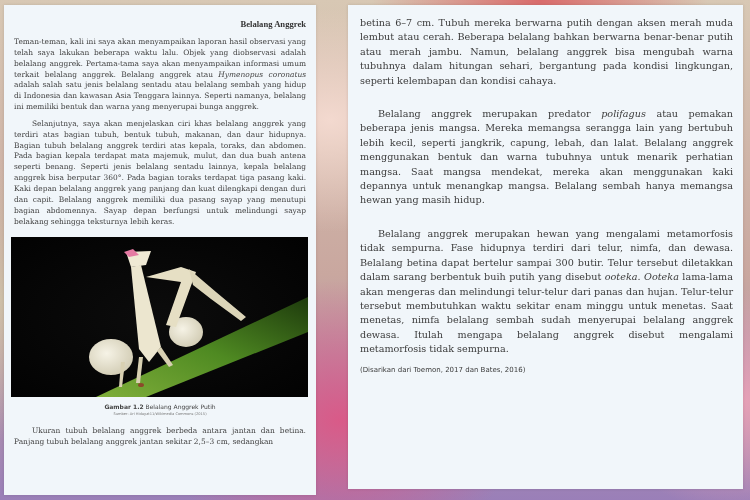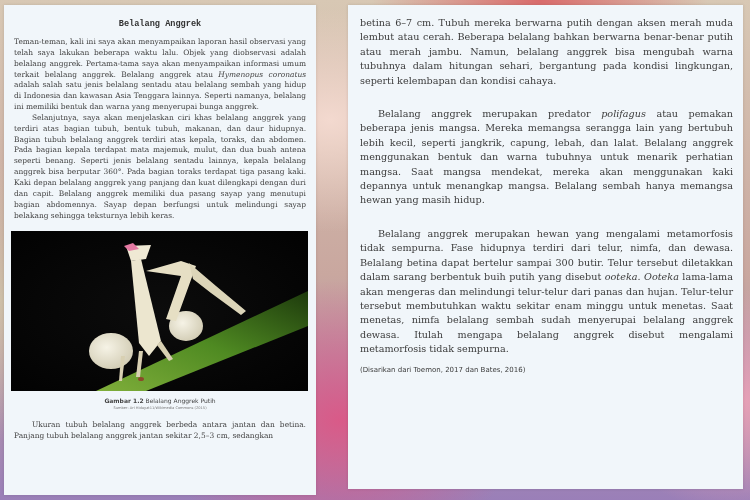--- a/index.html
+++ b/index.html
@@ -18,35 +18,35 @@
   .page {
     position: absolute;
     background: #f1f6fa;
     color: #3d3d3d;
     box-shadow: 0 0 3px rgba(0,0,0,0.12);
   }
   .page-left { left: 4px; top: 5px; width: 312px; height: 490px; padding: 10px 10px 0 10px; }
   .page-right { left: 348px; top: 5px; width: 395px; height: 484px; padding: 11px 10px 0 12px; }
 
   .title {
-    font-family: Liberation Mono, monospace;
+    font-family: Liberation Serif, serif;
     font-weight: bold;
     font-size: 8.6px;
-    text-align: center;
+    text-align: right;
     color: #333;
     margin: 4px 0 8px 0;
   }
   .page-left p {
     font-size: 7.45px;
     line-height: 10.85px;
     text-align: justify;
     color: #444;
   }
   .page-left p.indent { text-indent: 18px; }
-  .page-left p + p { }
+  .page-left p + p { margin-top: 6px; }
 
   .page-right p {
     font-size: 9.65px;
     line-height: 14.4px;
     text-align: justify;
     color: #3b3b3b;
   }
   .page-right p.indent { text-indent: 18px; }
   .page-right p + p { margin-top: 19px; }
   .page-right p.source {

